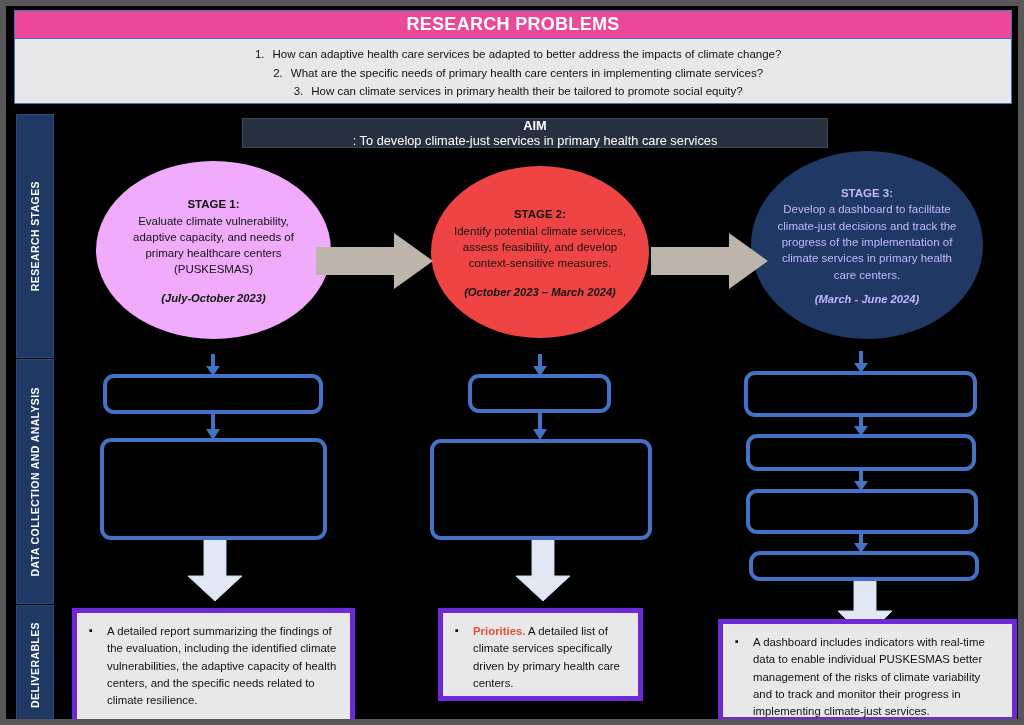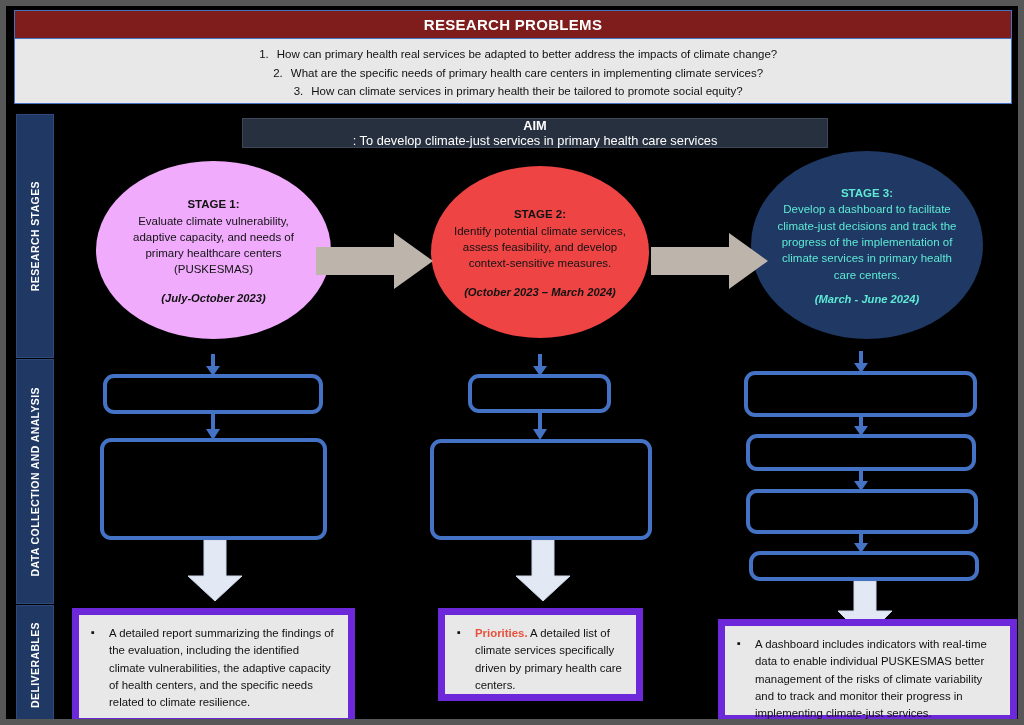--- a/index.html
+++ b/index.html
@@ -18,23 +18,23 @@
   }
 
   
   #problems-panel {
     position: absolute; left: 8px; top: 4px;
     width: 998px; height: 94px;
     background: #e8e8e8;
     border: 1px solid #4472c4;
   }
   #problems-header {
-    height: 28px; background: #7f1d1d;
+    height: 28px; background: #ec4899;
     color: #ffffff;
-    font-size: 15px; font-weight: bold; letter-spacing: .3px;
+    font-size: 18px; font-weight: bold; letter-spacing: .3px;
     display: flex; align-items: center; justify-content: center;
     border-bottom: 1px solid #4472c4;
   }
   #problems-list { padding: 6px 0 0 0; }
   .problem-row {
     display: flex; justify-content: center;
     font-size: 11.5px; color: #111; line-height: 1.62;
   }
   .problem-row .num { width: 20px; text-align: right; margin-right: 8px; }
 
@@ -77,21 +77,21 @@
     align-items: center; justify-content: center;
     text-align: center;
     padding: 0 22px;
   }
   .stage-ellipse .st-title { font-weight: bold; font-size: 11.5px; line-height: 1.42; }
   .stage-ellipse .st-body  { font-size: 11.5px; line-height: 1.42; }
   .stage-ellipse .st-date  { font-size: 11.2px; font-style: italic; font-weight: bold; margin-top: 14px; }
 
   #stage1 { left: 90px;  top: 155px; width: 235px; height: 178px; background: #f0abfc; color: #121212; }
   #stage2 { left: 425px; top: 160px; width: 218px; height: 172px; background: #ef4444; color: #121212; }
-  #stage3 { left: 745px; top: 145px; width: 232px; height: 188px; background: #1f3864; color: #5eead4; }
+  #stage3 { left: 745px; top: 145px; width: 232px; height: 188px; background: #1f3864; color: #c4b5fd; }
   #stage3 .st-date { margin-top: 10px; text-align: center; }
 
   
   .h-arrow { position: absolute; height: 60px; width: 118px; }
   #h-arrow-1 { left: 310px; top: 225px; }
   #h-arrow-2 { left: 645px; top: 225px; }
 
   
   .pbox {
     position: absolute;
@@ -125,21 +125,21 @@
   
   .big-arrow { position: absolute; width: 58px; height: 62px; }
   #big-arrow-1 { left: 180px; top: 534px; }
   #big-arrow-2 { left: 508px; top: 534px; }
   #big-arrow-3 { left: 830px; top: 575px; }
 
   
   .dbox {
     position: absolute;
     background: #e8e8e8;
-    border: 7px solid #6d28d9;
+    border: 5px solid #6d28d9;
     padding: 10px 12px 12px 10px;
   }
   .dbox ul { list-style: none; }
   .dbox li {
     position: relative; padding-left: 20px;
     font-size: 11.4px; line-height: 1.52; color: #111;
   }
   .dbox li::before {
     content: "\25AA";
     position: absolute; left: 2px; top: -1px;
@@ -153,21 +153,21 @@
 </head>
 <body>
 
 <div id="frame">
 
   <div id="problems-panel">
     <div id="problems-header">RESEARCH PROBLEMS</div>
     <div id="problems-list">
       <div class="problem-row">
         <span class="num">1.</span>
-        <span>How can primary health real services be adapted to better address the impacts of climate change?</span>
+        <span>How can adaptive health care services be adapted to better address the impacts of climate change?</span>
       </div>
       <div class="problem-row">
         <span class="num">2.</span>
         <span>What are the specific needs of primary health care centers in implementing climate services?</span>
       </div>
       <div class="problem-row">
         <span class="num">3.</span>
         <span>How can climate services in primary health their be tailored to promote social equity?</span>
       </div>
     </div>

